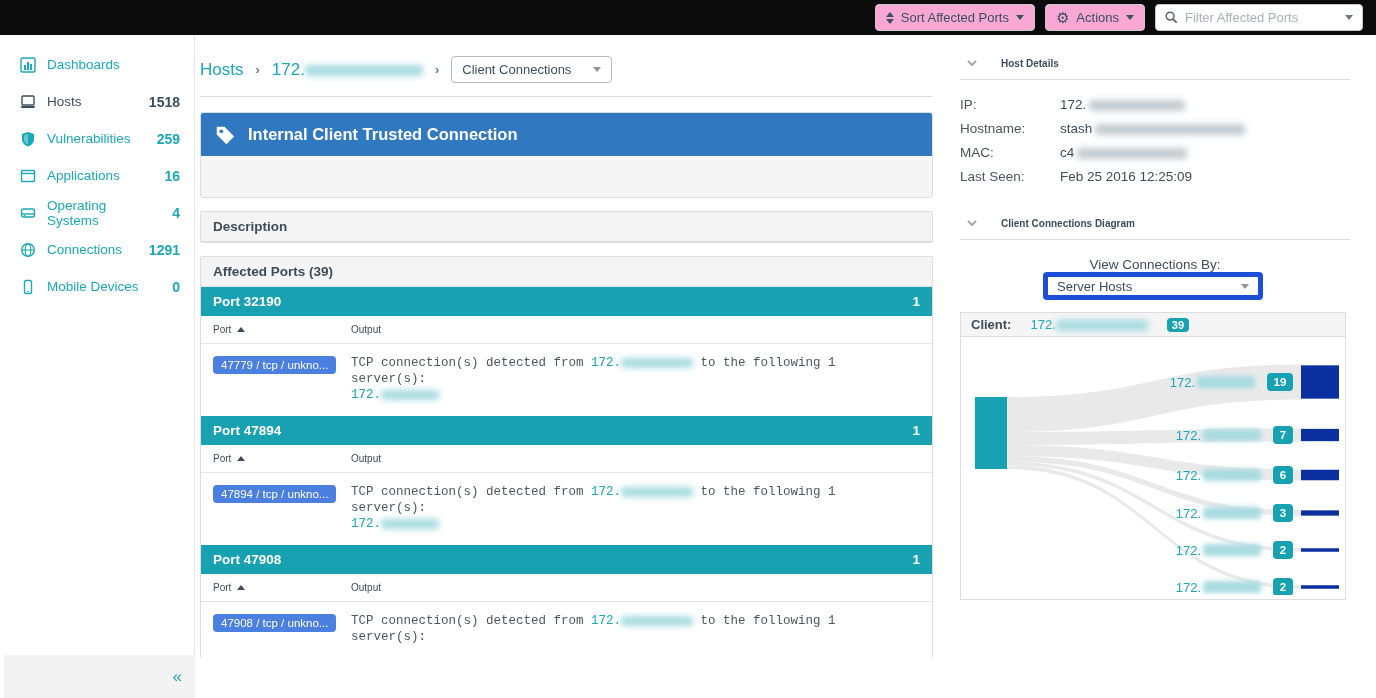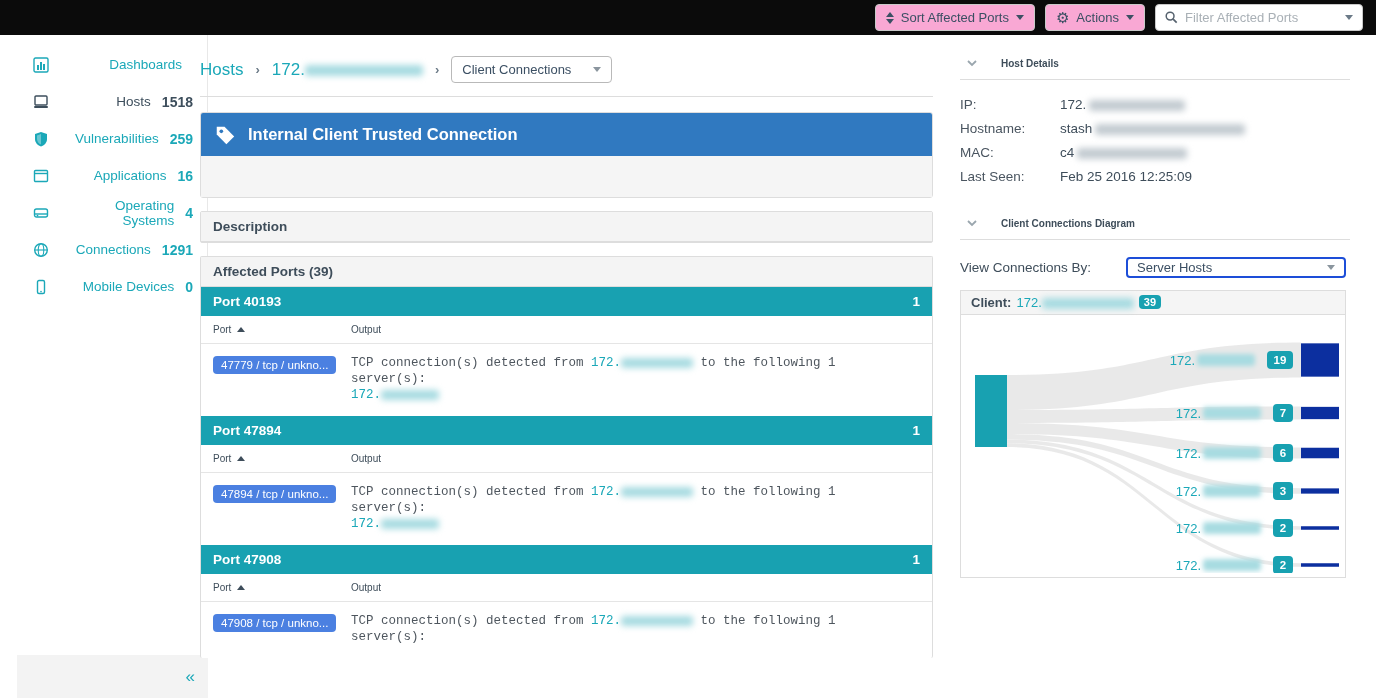--- a/index.html
+++ b/index.html
@@ -18,22 +18,22 @@
   .sort-glyph i { width:0; height:0; border-left:4px solid transparent; border-right:4px solid transparent; display:block; }
   .sort-glyph .up { border-bottom:5px solid #3b4f63; }
   .sort-glyph .dn { border-top:5px solid #3b4f63; }
   .gear { font-size:15px; color:#3b4f63; line-height:1; }
   .tb-search { background:#fff; border:1px solid #c9c9c9; border-radius:4px; height:27px; width:208px;
                display:flex; align-items:center; gap:7px; padding:0 9px; font-size:13px; }
   .tb-search .ph { color:#a9b0b6; flex:1; }
   .tb-search .caret { border-top-color:#6b7a87; }
 
   
-  .sidebar { position:absolute; left:17px; top:35px; width:191px; height:663px; background:#fff;
-             border-right:1px solid #e8e8e8;text-align:right; }
+  .sidebar { position:absolute; left:4px; top:35px; width:191px; height:663px; background:#fff;
+             border-right:1px solid #e8e8e8; }
   .side-items { padding-top:11px; }
   .side-item { height:37px; display:flex; align-items:center; padding:0 14px 0 15px; gap:11px;
                color:#1ba8b8; font-size:13.5px; cursor:pointer; }
   .side-item .icn { width:17px; height:17px; flex:0 0 17px; display:flex; align-items:center; justify-content:center; }
   .side-item .icn svg { width:16px; height:16px; }
   .side-item .lbl { flex:1; }
   .side-item .cnt { font-weight:bold; font-size:14px; }
   .side-item.selected { color:#3d4e5c; }
   .side-collapse { position:absolute; left:0; bottom:0; width:191px; height:43px; background:#f3f3f3;
                    display:flex; align-items:center; justify-content:flex-end; padding-right:13px; }
@@ -80,30 +80,30 @@
   .rightcol { position:absolute; left:960px; top:35px; width:390px; height:663px; }
   .sec-head { display:flex; align-items:center; gap:23px; padding:22px 0 10px 6px; border-bottom:1px solid #ddd; }
   .sec-head.second { padding-top:28px; }
   .sec-head .ttl { font-size:10px; font-weight:bold; color:#3e4d5a; }
   .chev svg { width:12px; height:12px; display:block; }
   .detail-rows { padding-top:13px; }
   .detail-row { display:flex; font-size:13.5px; line-height:24px; color:#4a5560; }
   .detail-row .dl { width:100px; }
   .detail-row .dv { color:#3e4d5a; }
 
-  .viewby { display:flex; align-items:center; justify-content:space-between; padding:17px 0 12px 0; }
+  .viewby { display:flex; align-items:center; justify-content:center; padding:17px 0 12px 0;flex-direction:column; }
   .viewby .vlabel { font-size:13.5px; color:#3e4d5a; }
-  .viewby-select { width:220px; height:21px; border:2px solid #1d4ed8; border-radius:4px; background:#fff;
+  .viewby-select { width:220px; height:28px; border:5px solid #1d4ed8; border-radius:4px; background:#fff;
                    display:flex; align-items:center; justify-content:space-between; padding:0 9px;
                    font-size:13px; color:#3b4f63; cursor:pointer; margin-right:4px; }
   .viewby-select .caret { border-top-color:#8a959e; }
 
   .diagram-panel { border:1px solid #ddd; width:386px; }
   .diagram-head { background:#f5f5f5; border-bottom:1px solid #ddd; padding:4px 10px; font-size:13px;
-                  color:#3e4d5a; display:flex; align-items:flex-start; gap:5px; }
+                  color:#3e4d5a; display:flex; align-items:flex-end; gap:19px; }
   .diagram-head .bold { font-weight:bold; }
   .badge-teal { background:#18a1b1; color:#fff; border-radius:4px; font-size:11px; font-weight:bold;
                 padding:1px 5px; display:inline-block; }
 </style>
 </head>
 <body>
 
 <div class="topbar">
   <div class="tb-btn">
     <span class="sort-glyph">
@@ -248,21 +248,21 @@
 
   <div class="panel">
     <div class="panel-head">Description</div>
   </div>
 
   <div class="panel" style="border-bottom:none;">
     <div class="panel-head">Affected Ports (39)</div>
     <div id="port-sections">
   <div>
     <div class="port-band">
-      <span>Port 40193</span>
+      <span>Port 32190</span>
       <span>1</span>
     </div>
     <div class="port-cols">
       <span class="c1">
         <span>Port</span>
         <span class="tri-up"></span>
       </span>
       <span>Output</span>
     </div>
     <div class="port-row">

